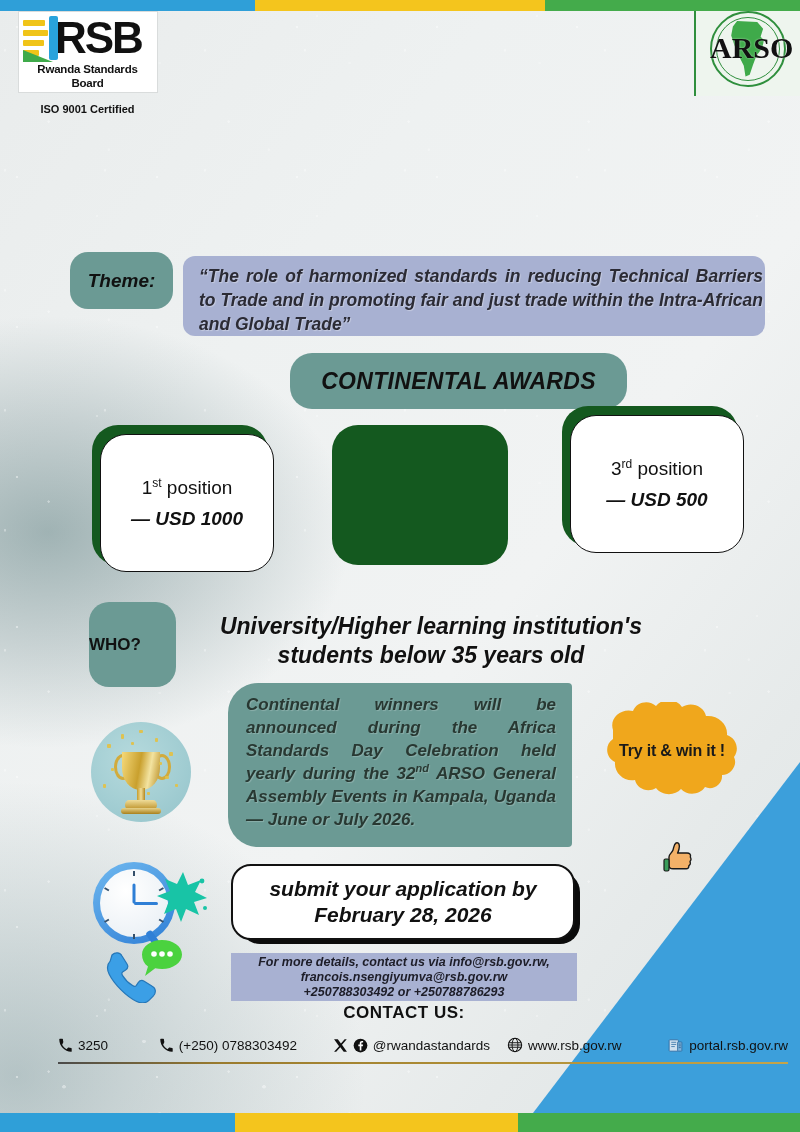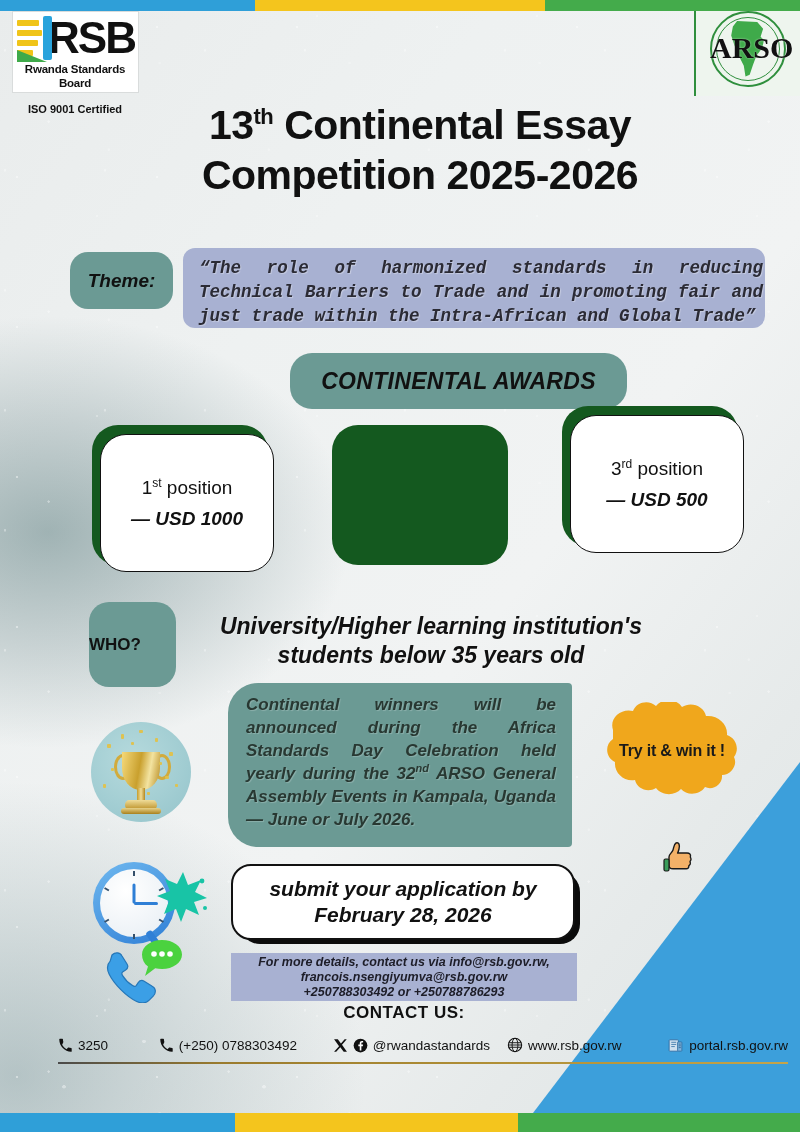--- a/index.html
+++ b/index.html
@@ -47,21 +47,21 @@
   #bottombar .seg:nth-child(3){width:282px;}
 
   
   #bluewedge{
     position:absolute;left:0;top:0;width:800px;height:1132px;
     pointer-events:none;
   }
 
   
   #rsb-logo{
-    position:absolute;left:12px;top:11px;width:127px;height:82px;
+    position:absolute;left:18px;top:11px;width:140px;height:82px;
     background:#fff;border:1px solid #d9dcdc;box-sizing:border-box;
     padding:2px 3px 2px 2px;
   }
   #rsb-mark{position:relative;height:48px;display:flex;align-items:center;}
   #rsb-bars{position:relative;width:34px;height:44px;margin-left:2px;}
   #rsb-bars .gb{position:absolute;left:0;height:6px;background:#f0c419;border-radius:1px;}
   #rsb-bars .gb.b1{top:4px;width:22px;}
   #rsb-bars .gb.b2{top:14px;width:25px;}
   #rsb-bars .gb.b3{top:24px;width:21px;}
   #rsb-bars .gb.b4{top:34px;width:16px;}
@@ -98,27 +98,26 @@
   #title sup{font-size:22px;vertical-align:super;line-height:0;}
 
   
   #theme-pill{
     position:absolute;left:70px;top:252px;width:103px;height:57px;
     background:#6b9a94;border-radius:18px;
     display:flex;align-items:center;justify-content:center;
     font-size:19px;font-style:italic;font-weight:bold;color:#111;
   }
   #theme-box{
-    position:absolute;left:183px;top:248px;width:582px;height:80px;
+    position:absolute;left:183px;top:256px;width:582px;height:80px;
     background:#a8b1d2;border-radius:12px;
     padding:8px 2px 6px 16px;box-sizing:border-box;
     font-size:17.5px;font-style:italic;font-weight:bold;color:#2b2b35;
     line-height:24px;text-align:justify;text-justify:inter-word;
     text-shadow:1px 1px 1px rgba(255,255,255,.35);
-    font-family:Liberation Mono, monospace;
   }
 
   
   #awards-pill{
     position:absolute;left:290px;top:353px;width:337px;height:56px;
     background:#6b9a94;border-radius:22px;
     display:flex;align-items:center;justify-content:center;
     font-size:23px;font-style:italic;font-weight:bold;color:#111;letter-spacing:0.3px;
   }
   .award-card{position:absolute;width:182px;height:147px;}
@@ -271,24 +270,20 @@
 
   <div id="arso-logo">
     <div id="arso-circle">
       <div class="ring r1"></div>
       <div class="ring r2"></div>
       <div id="arso-africa"></div>
       <div id="arso-text">ARSO</div>
     </div>
   </div>
 
-  <div id="title">
-    <span>13</span><sup>th</sup><span> Continental Essay</span><br>
-    <span>Competition 2025-2026</span>
-  </div>
 
   <div id="theme-pill">
     <span>Theme:</span>
   </div>
   <div id="theme-box">“The role of harmonized standards in reducing Technical Barriers to Trade and in promoting fair and just trade within the Intra-African and Global Trade”</div>
 
   <div id="awards-pill">
     <span>CONTINENTAL AWARDS</span>
   </div>
 

